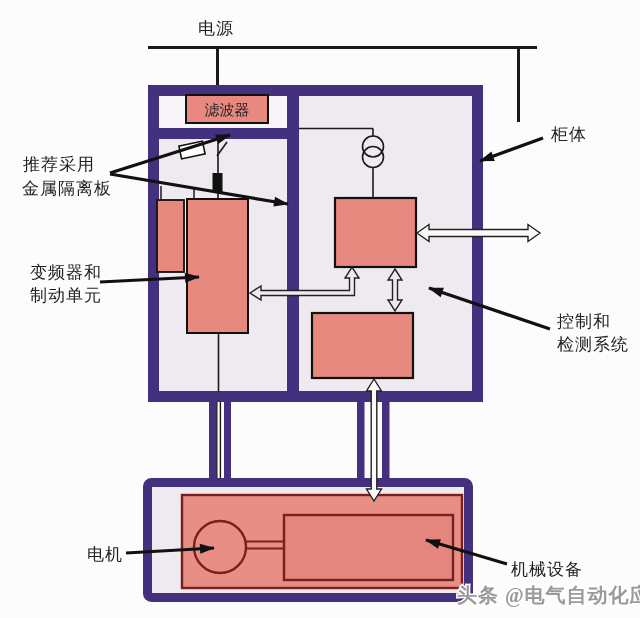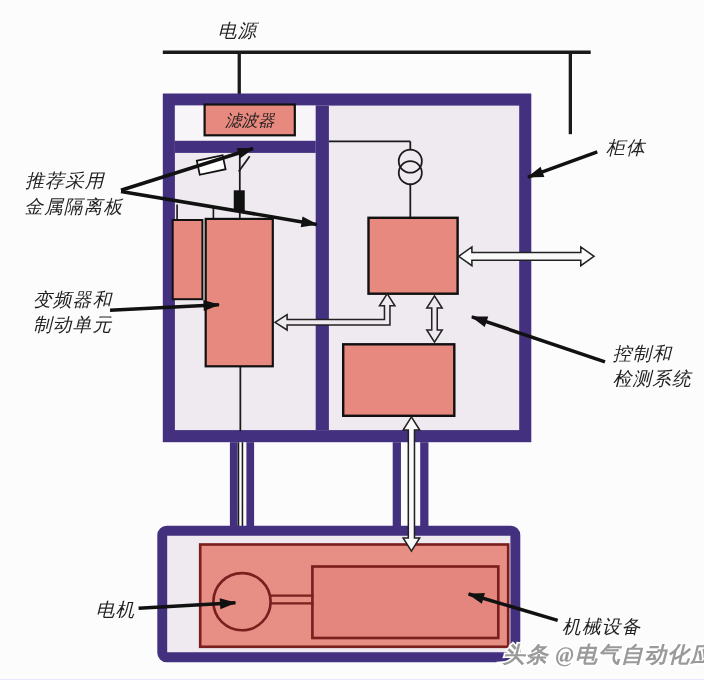--- a/index.html
+++ b/index.html
@@ -1,17 +1,17 @@
 <!DOCTYPE html>
 <html><head>
 <meta charset="utf-8">
 <style>
   html,body{margin:0;padding:0;background:#ffffff;}
-  .stage{position:relative;width:640px;height:618px;background:#c4b5fd;overflow:hidden;
-         font-family:"Liberation Serif", serif;font-style:italic;}
+  .stage{position:relative;width:640px;height:618px;background:#0369a1;overflow:hidden;
+         font-family:"Liberation Serif", serif;}
   svg{display:block;}
   text{font-family:"Liberation Serif", serif;fill:#1F1F1F;}
   .cn{font-size:17px;letter-spacing:1px;}
   .watermark{font-size:20px;font-weight:bold;fill:#9A9A9A;stroke:#ffffff;stroke-width:3px;paint-order:stroke;letter-spacing:1px;}
 </style>
 </head>
 <body>
 
 <div class="stage">
 <svg width="640" height="618" viewBox="0 0 640 618">

